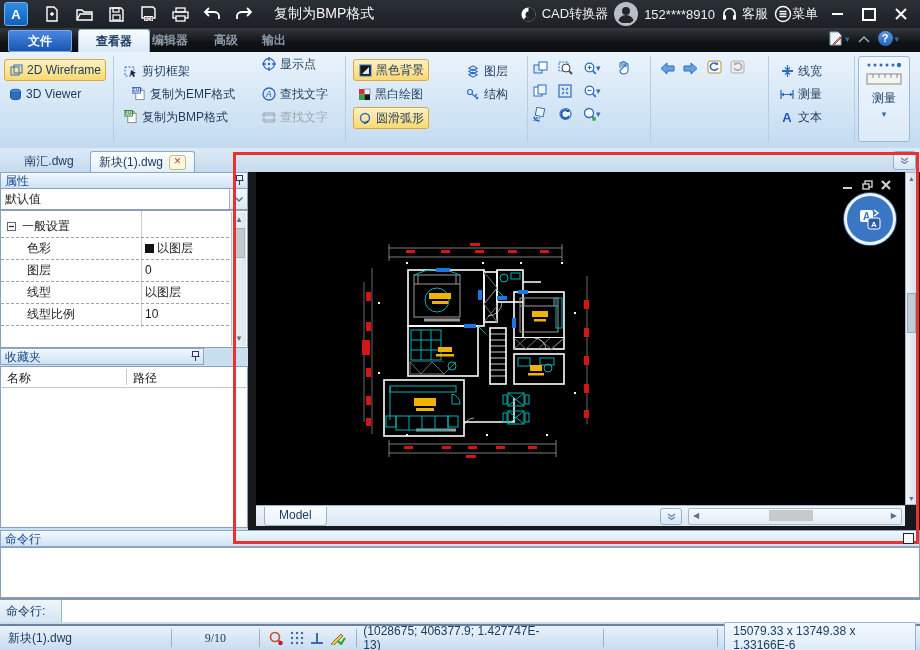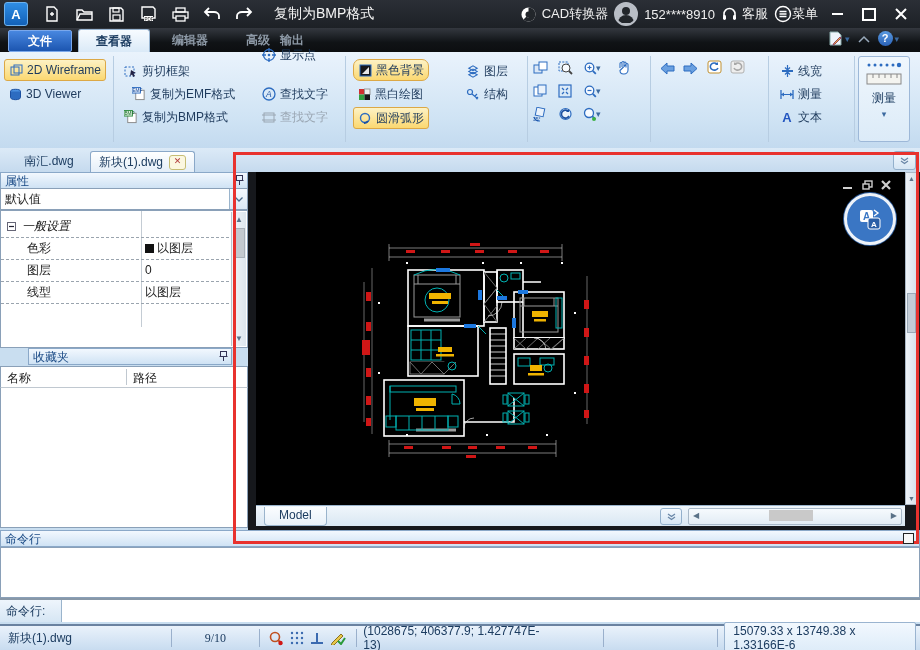--- a/index.html
+++ b/index.html
@@ -18,21 +18,21 @@
   .tb-right{margin-left:auto;display:flex;align-items:center;gap:6px;padding-right:6px;}
   .tb-right .lbl{font-size:13px;color:#efefef;}
   .winbtn{width:26px;height:18px;display:flex;align-items:center;justify-content:center;}
   
   .tabstrip{left:0;top:28px;width:920px;height:24px;background:linear-gradient(#34383f,#101316 60%,#0c0e10);}
   .tab-file{left:8px;top:30px;width:62px;height:20px;background:linear-gradient(#4887e0,#1c55b0);
             border:1px solid #7aa8ec;border-radius:2px;color:#fff;text-align:center;line-height:20px;font-weight:bold;}
   .tab-active{left:78px;top:29px;width:70px;height:23px;background:linear-gradient(#f7fbff,#d9e9f7);
               border:1px solid #9ab6d2;border-bottom:none;border-radius:3px 3px 0 0;color:#1c3c60;
               text-align:center;line-height:22px;font-weight:bold;}
-  .tab-dim{top:31px;height:18px;color:#8d99a6;text-align:right;line-height:18px;font-weight:bold;}
+  .tab-dim{top:31px;height:18px;color:#8d99a6;text-align:left;line-height:18px;font-weight:bold;}
   
   .ribbon{left:0;top:52px;width:920px;height:96px;background:linear-gradient(#eaf3fc,#cfe3f4 70%,#c3daef);
           border-bottom:1px solid #9ec0dd;}
   .vsep{top:56px;height:86px;width:1px;background:#b7cde2;}
   .grplabel{bottom:2px;font-size:12px;color:#40699a;text-align:center;height:14px;line-height:14px;}
   .rbtn{position:absolute;display:flex;align-items:center;gap:4px;font-size:12px;color:#1e3a5c;
         padding:1px 4px;white-space:nowrap;height:18px;}
   .rbtn.sel{background:linear-gradient(#fdf2c5,#fbd871);border:1px solid #dca846;border-radius:3px;}
   .rbtn.dis{color:#9aa6b2;}
   .icobox{width:14px;height:14px;display:inline-flex;align-items:center;justify-content:center;flex:none;}
@@ -191,21 +191,21 @@
           <path d="M1 1l10 10M11 1L1 11" stroke="#fff" stroke-width="2"></path>
         </svg>
       </div>
   </div>
 </div>
 
 <div class="abs tabstrip"></div>
 <div class="abs tab-file">文件</div>
 <div class="abs tab-active">查看器</div>
 <div class="abs tab-dim" style="left:152px;width:56px;">编辑器</div>
-<div class="abs tab-dim" style="left:228px;width:42px;">高级</div>
+<div class="abs tab-dim" style="left:214px;width:42px;">高级</div>
 <div class="abs tab-dim" style="left:262px;width:42px;">输出</div>
 <div class="abs" style="left:828px;top:31px;display:flex;align-items:center;gap:8px;z-index:5;">
   <div style="display:flex;align-items:center;gap:2px;">
     <svg width="15" height="15" viewBox="0 0 15 15">
         <path d="M2 1h8l3 3v10H2z" fill="#eef4fb" stroke="#8aa"></path>
         <path d="M13 7l-6 6-2 1 1-2 6-6z" fill="#e8b23c" stroke="#946"></path>
       </svg>
     <span class="dd">▾</span>
     </div>
   <svg width="12" height="8" viewBox="0 0 12 8">
@@ -267,21 +267,21 @@
 <div class="rbtn" style="left:120px;top:107px;text-align:right;">
   <span class="icobox">
       <svg width="15" height="14" viewBox="0 0 15 14">
         <rect x="4" y="3" width="9" height="10" fill="#fff" stroke="#888"></rect>
         <rect x="0" y="0" width="9" height="6" fill="#e4f4e4" stroke="#2c8c3c"></rect>
         <text x="0.5" y="5" font-size="5" fill="#1c6c2c" font-family="sans-serif">BMP</text>
       </svg>
     </span>
   <span>复制为BMP格式</span>
   </div>
-<div class="rbtn" style="left:258px;top:45px;align-items:center;">
+<div class="rbtn" style="left:258px;top:54px;align-items:center;">
   <span class="icobox">
       <svg width="14" height="14" viewBox="0 0 14 14">
         <circle cx="7" cy="7" r="5.5" fill="none" stroke="#2d6cc0" stroke-width="1.3"></circle>
         <path d="M7 0v4M7 10v4M0 7h4M10 7h4" stroke="#2d6cc0" stroke-width="1.3"></path>
         <circle cx="7" cy="7" r="1.3" fill="#2d6cc0"></circle>
       </svg>
     </span>
   <span>显示点</span>
   </div>
 <div class="rbtn" style="left:258px;top:84px;">
@@ -297,21 +297,21 @@
   <span class="icobox">
       <svg width="14" height="13" viewBox="0 0 14 13">
         <rect x="2" y="2" width="10" height="9" fill="none" stroke="#9aa6b2"></rect>
         <path d="M0 4h14M0 9h14" stroke="#9aa6b2" stroke-width="1"></path>
       </svg>
     </span>
   <span>查找文字</span>
   </div>
 <div class="abs grplabel" style="left:115px;width:228px;">工具</div>
 
-<div class="rbtn sel" style="left:353px;top:59px;border-radius:7px;">
+<div class="rbtn sel" style="left:353px;top:59px;">
   <span class="icobox">
       <svg width="13" height="13" viewBox="0 0 13 13">
         <rect x="1" y="1" width="11" height="11" fill="#17181c" stroke="#2d6cc0"></rect>
         <path d="M3 10L10 3v7z" fill="#e8e8e8"></path>
       </svg>
     </span>
   <span>黑色背景</span>
   </div>
 <div class="rbtn" style="left:353px;top:84px;">
   <span class="icobox">
@@ -519,45 +519,49 @@
       </svg>
     </span>
 </div>
 <div class="abs grid">
   <div class="coldiv"></div>
   <div class="grow" style="top:4px;">
     <svg width="9" height="9" viewBox="0 0 9 9" style="margin-left:6px;">
         <rect x="0.5" y="0.5" width="8" height="8" fill="#fff" stroke="#667"></rect>
         <path d="M2 4.5h5" stroke="#223" stroke-width="1.2"></path>
       </svg>
-    <span style="padding-left:6px;color:#111;font-style:italic;">一般设置</span>
+    <span style="padding-left:6px;color:#111;">一般设置</span>
   </div>
   <div class="grow" style="top:26px;">
     <span class="k">色彩</span>
     <span class="v">
         <span style="width:9px;height:9px;background:#111;display:inline-block;"></span>
         <span>以图层</span>
       </span>
   </div>
   <div class="grow" style="top:48px;">
     <span class="k">图层</span>
     <span class="v">0</span>
   </div>
   <div class="grow" style="top:70px;">
     <span class="k">线型</span>
     <span class="v">以图层</span>
   </div>
+  <div class="grow" style="top:92px;">
+    <span class="k">线型比例</span>
+    <span class="v">10</span>
+  </div>
   <div class="vscroll" style="right:1px;top:1px;width:14px;height:134px;">
     <div class="sarrow" style="top:1px;">▲</div>
     <div class="sthumb" style="top:16px;height:30px;"></div>
     <div class="sarrow" style="bottom:1px;">▼</div>
   </div>
 </div>
 
-<div class="abs panelhdr" style="left:0;top:348px;width:204px;margin-left:28px;">
+<div class="abs panelhdr" style="left:0;top:348px;width:204px;">
   <span>收藏夹</span>
   <span class="pin">
       <svg width="9" height="11" viewBox="0 0 9 11">
         <rect x="1.5" y="0.5" width="6" height="5" fill="none" stroke="#335"></rect>
         <path d="M0.5 5.5h8M4.5 5.5V10" stroke="#335"></path>
       </svg>
     </span>
 </div>
 <div class="abs favcols">
   <span style="position:absolute;left:6px;top:3px;color:#222;">名称</span>

